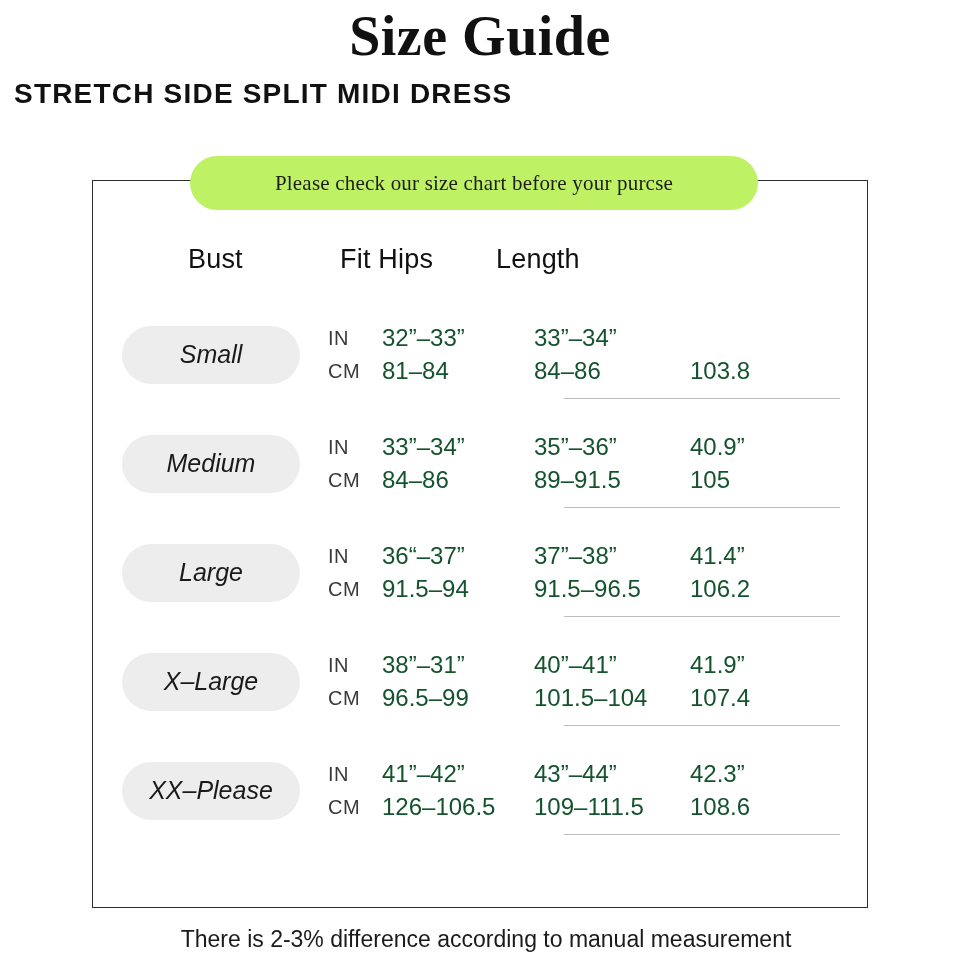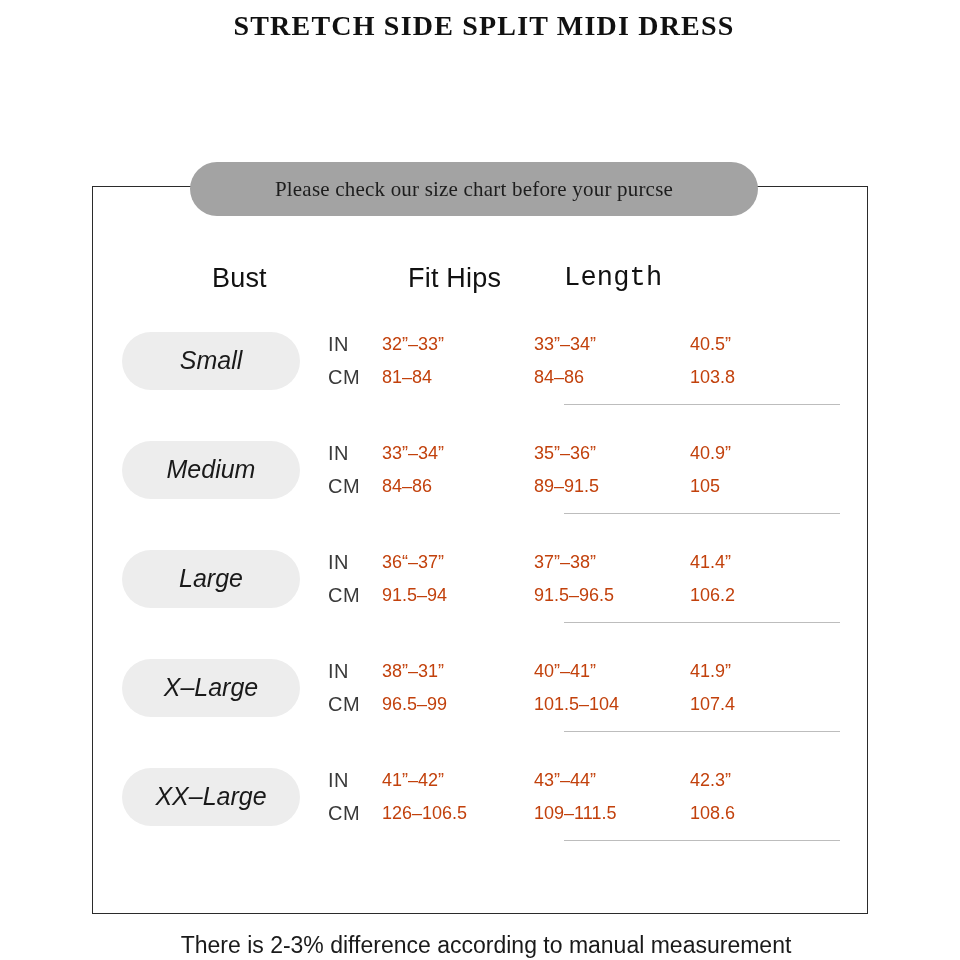--- a/index.html
+++ b/index.html
@@ -27,25 +27,25 @@
   .title {
     font-family: "Liberation Serif", serif;
     font-size: 56px;
     text-align: center;
     letter-spacing: 0.5px;
     margin: 4px 0 0 0;
     line-height: 1.15;
     color: #111;
   }
   .subtitle {
-    font-family: Liberation Serif, serif;
+    font-family: Liberation Sans, sans-serif;
     font-size: 28px;
-    text-align: center;
+    text-align: left;
     letter-spacing: 1.2px;
-    margin: 10px 0 0 8px;
+    margin: 10px 0 0 14px;
     color: #111;
   }
 
   
   .frame {
     position: absolute;
     left: 92px;
     top: 176px;
     width: 776px;
     height: 728px;
@@ -53,54 +53,54 @@
     box-sizing: border-box;
   }
 
   
   .notice {
     position: absolute;
     left: 190px;
     top: 152px;
     width: 568px;
     height: 54px;
-    background: #a3a3a3;
+    background: #bef264;
     border-radius: 28px;
     display: flex;
     align-items: center;
     justify-content: center;
     font-family: "Liberation Serif", serif;
     font-size: 21px;
     color: #1d1d1d;
     letter-spacing: 0.2px;
   }
 
   
   .table {
     position: absolute;
     left: 92px;
     top: 240px;
     width: 776px;
   }
 
   .col-head-row {
     display: flex;
-    align-items: center;
+    align-items: flex-start;
     height: 56px;
-    padding-left: 120px;
+    padding-left: 96px;
     box-sizing: border-box;
   }
   .col-head {
     font-size: 27px;
     color: #111;
     letter-spacing: 0.2px;
   }
   .col-bust   { width: 152px; }
-  .col-hips   { width: 156px; margin-left: 44px; }
-  .col-length { width: 150px; font-family: Liberation Mono, monospace; }
+  .col-hips   { width: 156px; }
+  .col-length { width: 150px; }
 
   .size-row {
     display: flex;
     align-items: center;
     height: 109px;
     position: relative;
   }
   .size-pill-wrap {
     width: 236px;
     display: flex;
@@ -136,22 +136,22 @@
     align-items: center;
     height: 33px;
   }
   .unit {
     width: 54px;
     font-size: 20px;
     color: #3a3a3a;
     letter-spacing: 0.5px;
   }
   .val {
-    font-size: 18px;
-    color: #c2410c;
+    font-size: 24px;
+    color: #14532d;
   }
   .val.bust   { width: 152px; }
   .val.hips   { width: 156px; }
   .val.length { width: 150px; }
 
   .row-rule {
     position: absolute;
     left: 236px;
     right: 28px;
     bottom: 10px;
@@ -168,20 +168,21 @@
     text-align: center;
     font-size: 23px;
     color: #1a1a1a;
   }
 </style>
 </head>
 <body>
 
 <div class="page">
 
+  <h1 class="title">Size Guide</h1>
   <h2 class="subtitle">STRETCH SIDE SPLIT MIDI DRESS</h2>
 
   <div class="frame"></div>
 
   <div class="notice">Please check our size chart before your purcse</div>
 
   <div class="table">
 
     <div class="col-head-row">
       <div class="col-head col-bust">Bust</div>
@@ -191,21 +192,20 @@
 
     <div class="size-row">
       <div class="size-pill-wrap">
         <div class="size-pill">Small</div>
       </div>
       <div class="measures">
         <div class="m-line">
           <div class="unit">IN</div>
           <div class="val bust">32”–33”</div>
           <div class="val hips">33”–34”</div>
-          <div class="val length">40.5”</div>
         </div>
         <div class="m-line">
           <div class="unit">CM</div>
           <div class="val bust">81–84</div>
           <div class="val hips">84–86</div>
           <div class="val length">103.8</div>
         </div>
         <div class="row-rule"></div>
       </div>
     </div>
@@ -268,21 +268,21 @@
           <div class="val bust">96.5–99</div>
           <div class="val hips">101.5–104</div>
           <div class="val length">107.4</div>
         </div>
         <div class="row-rule"></div>
       </div>
     </div>
 
     <div class="size-row">
       <div class="size-pill-wrap">
-        <div class="size-pill">XX–Large</div>
+        <div class="size-pill">XX–Please</div>
       </div>
       <div class="measures">
         <div class="m-line">
           <div class="unit">IN</div>
           <div class="val bust">41”–42”</div>
           <div class="val hips">43”–44”</div>
           <div class="val length">42.3”</div>
         </div>
         <div class="m-line">
           <div class="unit">CM</div>

